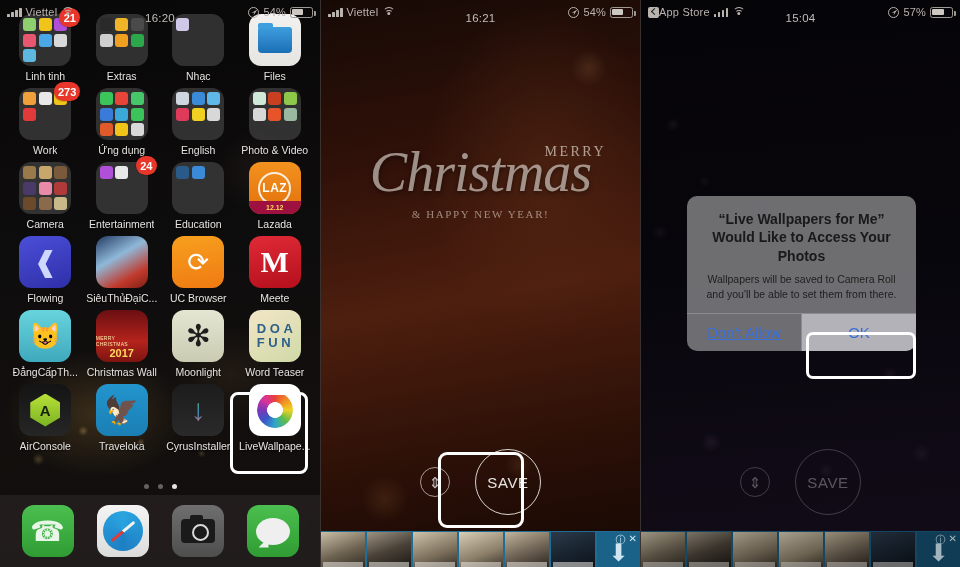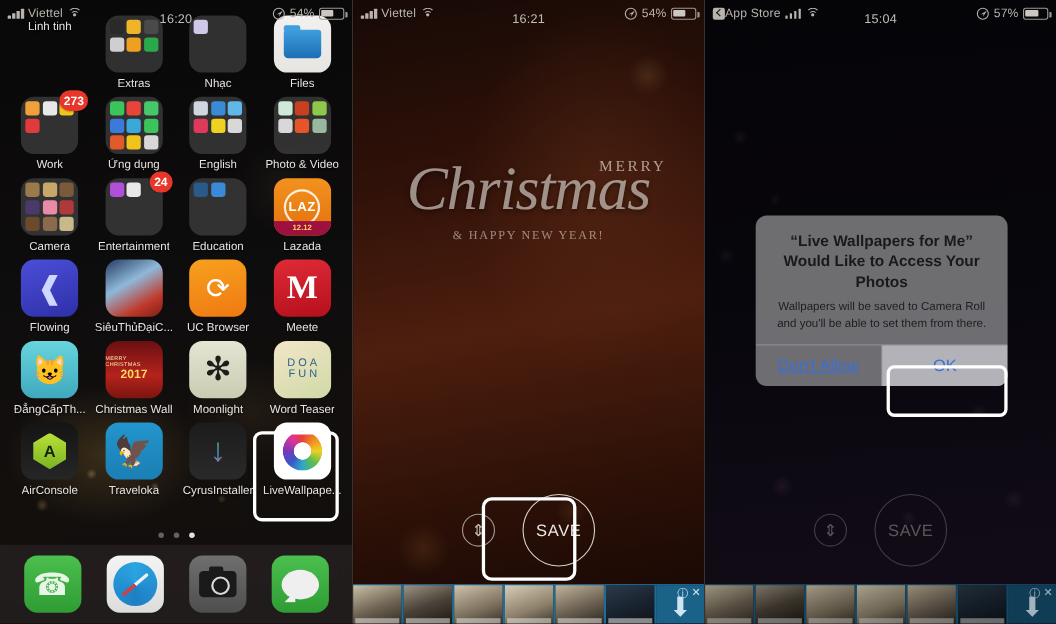--- a/index.html
+++ b/index.html
@@ -99,27 +99,27 @@
 
   .app-flowing{background:linear-gradient(160deg,#4b4fd8,#2e2fa8);display:flex;align-items:center;justify-content:center;}
   .app-flowing .g{color:#cfd6ff;font-size:27px;font-weight:bold;transform:scaleX(-1);}
   .app-sieuthu{background:linear-gradient(150deg,#243a63,#8fb8d8 40%,#c0392b 75%,#7d1f16);}
   .app-uc{background:linear-gradient(170deg,#f7a01e,#ef7a12);display:flex;align-items:center;justify-content:center;}
   .app-uc .g{color:#fff;font-size:26px;}
   .app-meete{background:linear-gradient(170deg,#e02a37,#b4101c);display:flex;align-items:center;justify-content:center;}
   .app-meete .g{color:#fff;font-size:30px;font-weight:bold;font-family:"Liberation Serif",serif;}
   .app-dangcap{background:linear-gradient(180deg,#68d4dd,#3fa9bd);display:flex;align-items:center;justify-content:center;}
   .app-dangcap .g{font-size:26px;}
-  .app-xmas{background:linear-gradient(180deg,#6a0f12,#b5231c 60%,#7d1410);display:flex;flex-direction:column;align-items:center;justify-content:flex-end;padding-bottom:15px;}
+  .app-xmas{background:linear-gradient(180deg,#6a0f12,#b5231c 60%,#7d1410);display:flex;flex-direction:column;align-items:center;justify-content:flex-end;padding-bottom:3px;}
   .app-xmas .y{color:#ffd95e;font-size:11px;font-weight:bold;}
   .app-xmas .m{color:#ffe9a8;font-size:5px;letter-spacing:.3px;}
   .app-moon{background:linear-gradient(180deg,#e4e6d2,#c9cbb2);display:flex;align-items:center;justify-content:center;}
   .app-moon .g{font-size:30px;color:#1d1d1d;line-height:1;}
   .app-word{background:linear-gradient(150deg,#f3e6c8,#cfd9a6);display:flex;align-items:center;justify-content:center;}
-  .app-word .g{font-size:10px;color:#2c5f8a;font-weight:normal;line-height:1.05;text-align:right;}
+  .app-word .g{font-size:13px;color:#2c5f8a;font-weight:bold;line-height:1.05;text-align:left;}
   .app-air{background:linear-gradient(180deg,#141414,#262626);display:flex;align-items:center;justify-content:center;}
   .app-air .g{width:30px;height:33px;background:linear-gradient(180deg,#b9e038,#7ab223);clip-path:polygon(50% 0,100% 27%,100% 73%,50% 100%,0 73%,0 27%);display:flex;align-items:center;justify-content:center;color:#15240a;font-size:15px;font-weight:bold;}
   .app-travel{background:linear-gradient(180deg,#2395cd,#1a7fb4);display:flex;align-items:center;justify-content:center;}
   .app-travel .g{color:#eaf6fd;font-size:28px;}
   .app-cyrus{background:linear-gradient(180deg,#1c1c1c,#2a2a2a);display:flex;align-items:center;justify-content:center;}
   .app-cyrus .g{font-size:30px;background:linear-gradient(180deg,#8ec63f,#3aa0d8 55%,#e0484a);-webkit-background-clip:text;background-clip:text;color:transparent;}
   .app-lw{background:#fff;display:flex;align-items:center;justify-content:center;}
   .lw-ring{width:36px;height:36px;border-radius:50%;
     background: conic-gradient(#e8403a,#f08a22,#f0d023,#5fbd4a,#2fa8c8,#3a56c8,#7a38b8,#d8349a,#e8403a);
     -webkit-mask: radial-gradient(circle, transparent 0 30%, #000 32% 100%);
@@ -248,20 +248,34 @@
         <span>54%</span>
         <span class="batt">
             <i style="width:11px"></i>
           </span>
       </div>
     </div>
 
     <div class="grid">
 
       <div class="cell">
+        <div class="icon-wrap">
+          <div class="icon folder">
+            <span class="mini" style="background:#8ecf6e"></span>
+              <span class="mini" style="background:#f0c419"></span>
+              <span class="mini" style="background:#b04fd8"></span>
+            <span class="mini" style="background:#e8566f"></span>
+              <span class="mini" style="background:#4aa8e8"></span>
+              <span class="mini" style="background:#d9d9d9"></span>
+            <span class="mini" style="background:#5fb8e0"></span>
+              <span class="mini"></span>
+              <span class="mini"></span>
+          </div>
+          <div class="badge">21</div>
+        </div>
         <div class="label">Linh tinh</div>
       </div>
 
       <div class="cell">
         <div class="icon-wrap">
           <div class="icon folder">
             <span class="mini" style="background:#2a2a2a"></span>
               <span class="mini" style="background:#f0b429"></span>
               <span class="mini" style="background:#4a4a4a"></span>
             <span class="mini" style="background:#cfcfcf"></span>

